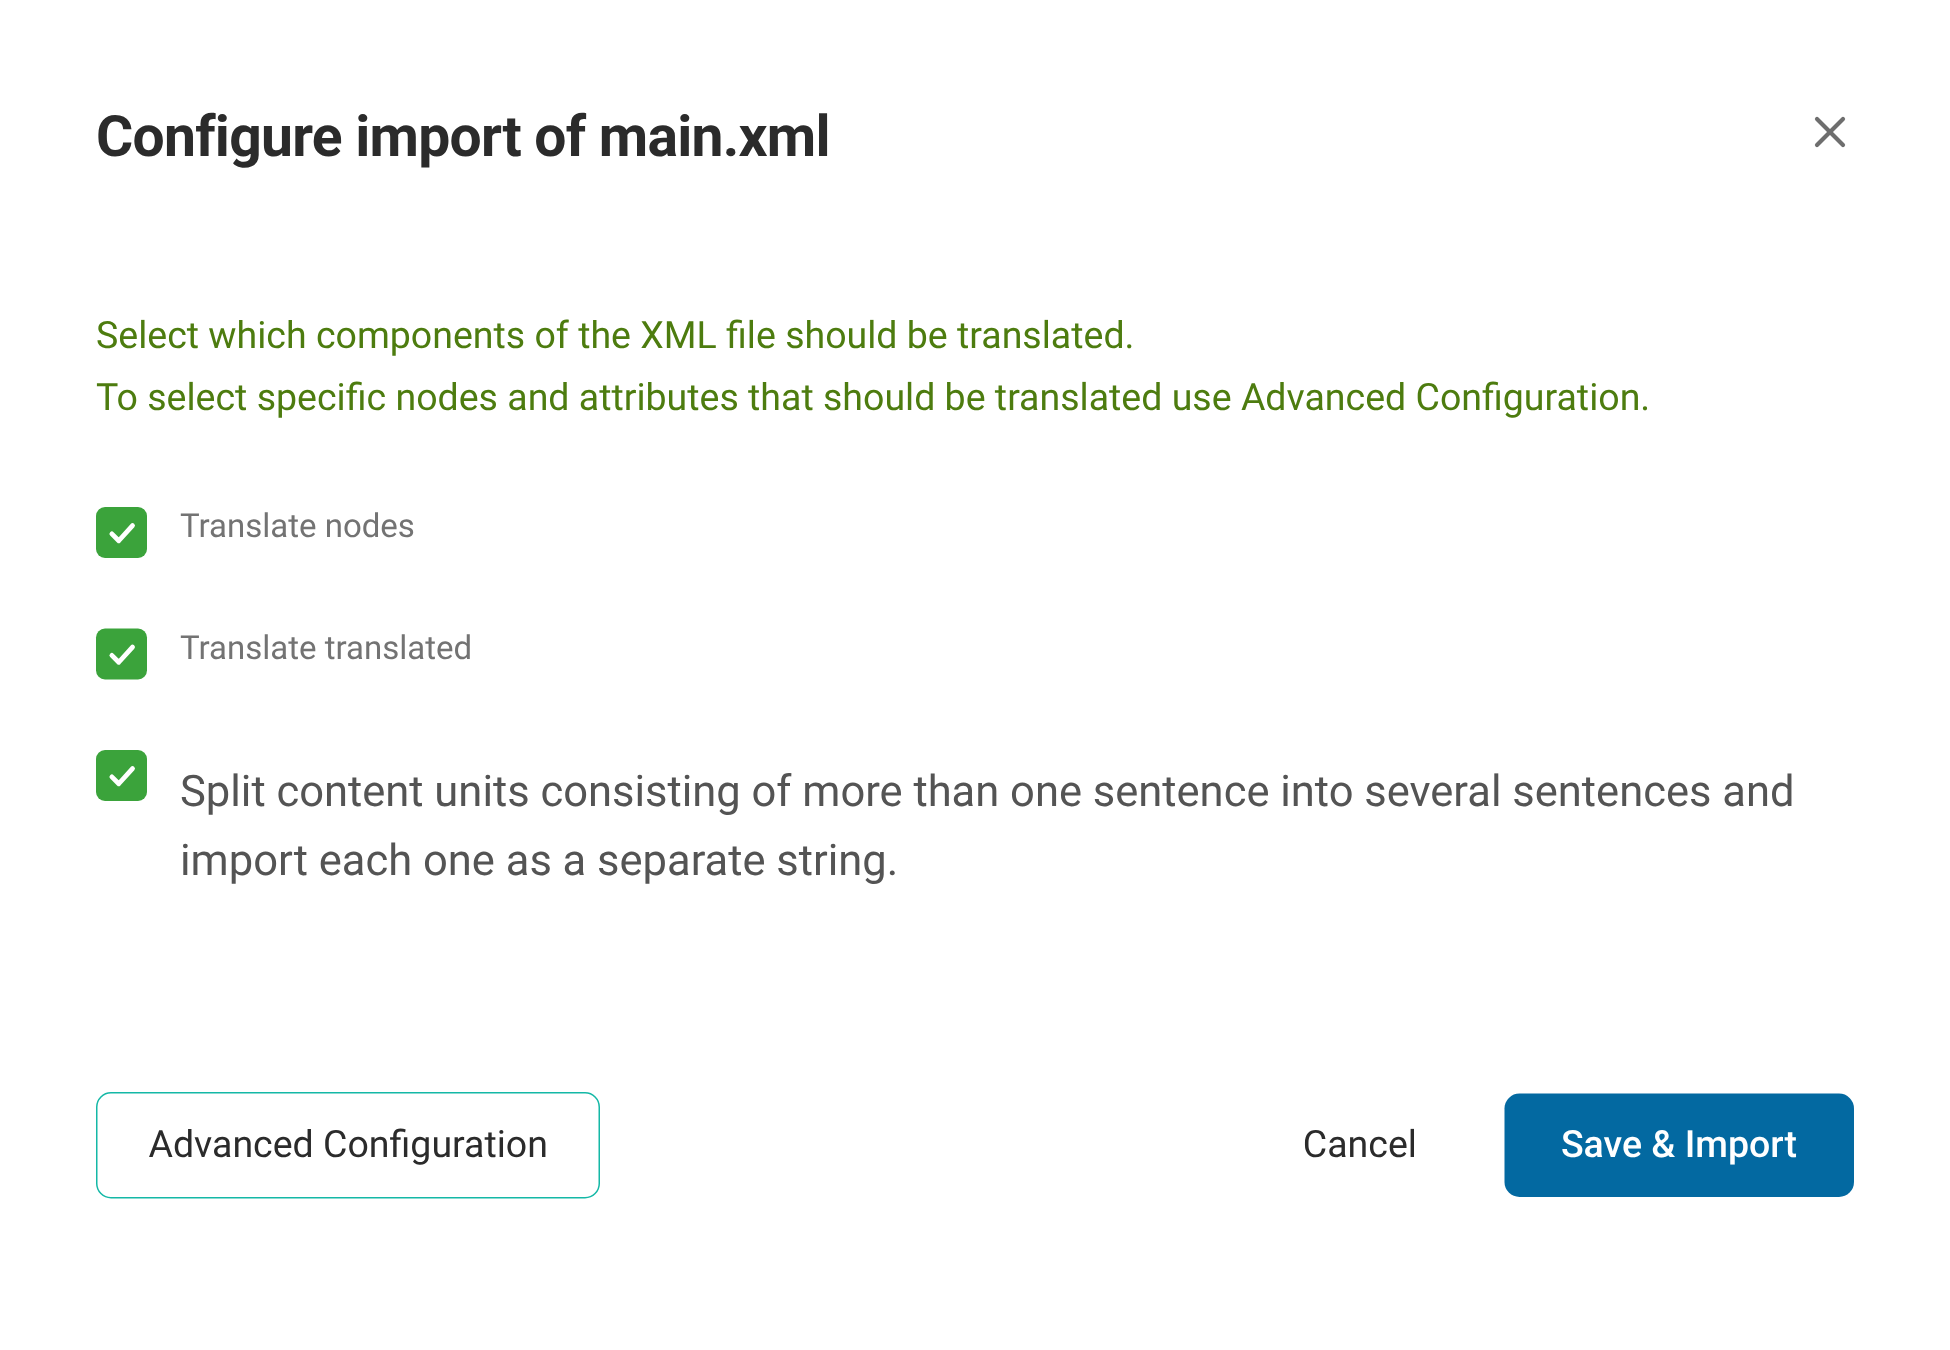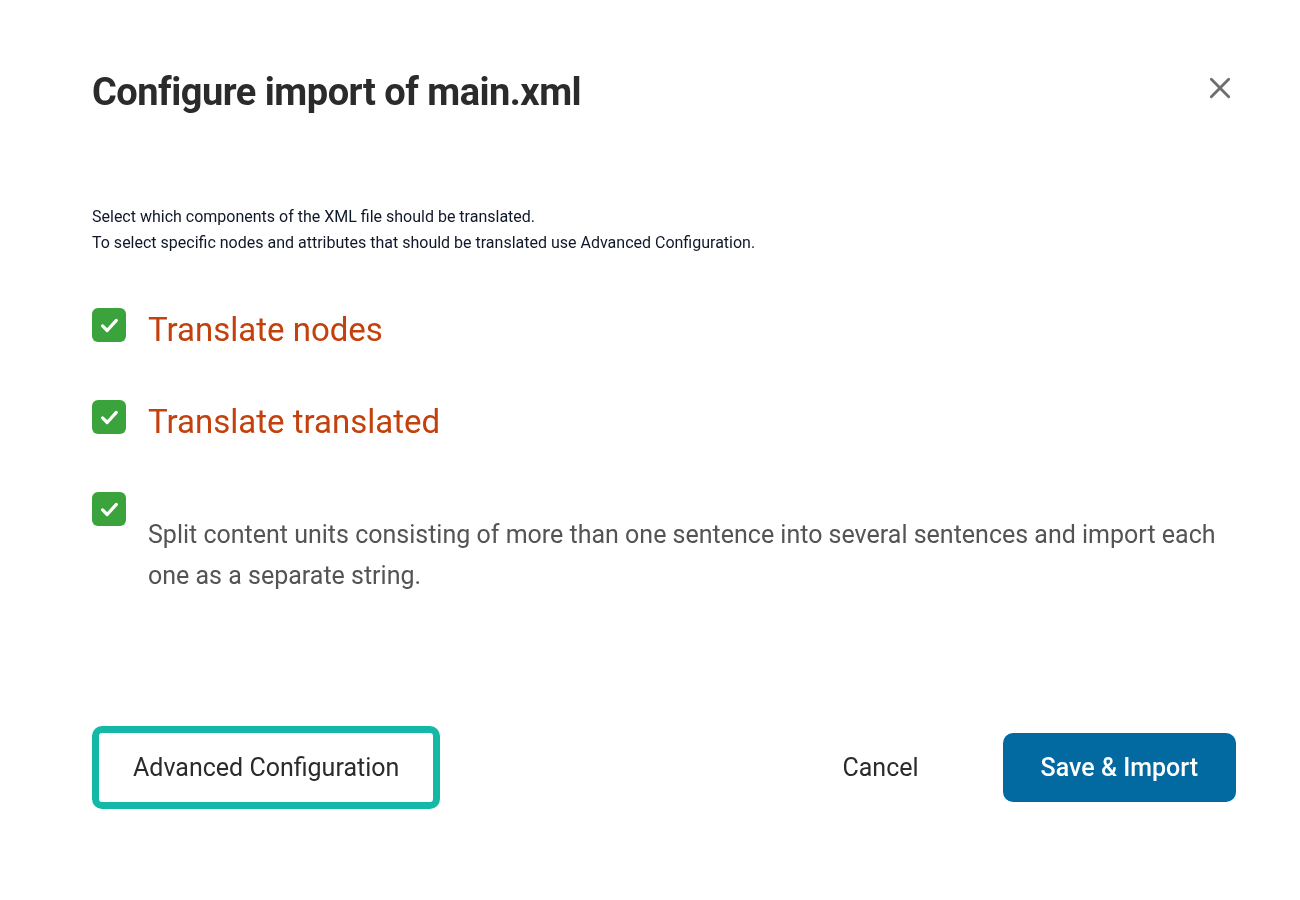--- a/index.html
+++ b/index.html
@@ -9,21 +9,21 @@
     }
     body {
       font-family: -apple-system, BlinkMacSystemFont, "Segoe UI", Roboto, Helvetica, Arial, sans-serif;
       background: #ffffff;
       color: #2b2b2b;
       width: 1300px;
       height: 900px;
       position: relative;
     }
     .dialog {
-      padding: 70px 64px 60px 92px;
+      padding: 70px 64px 60px 64px;
       position: relative;
     }
     .close-btn {
       position: absolute;
       top: 72px;
       right: 64px;
       width: 32px;
       height: 32px;
       cursor: pointer;
       color: #6e6e6e;
@@ -36,23 +36,23 @@
       height: 26px;
     }
     .dialog-title {
       font-size: 38px;
       font-weight: 700;
       color: #2b2b2b;
       letter-spacing: -0.5px;
       margin-bottom: 90px;
     }
     .desc {
-      font-size: 16px;
+      font-size: 25px;
       line-height: 1.65;
-      color: #0f172a;
+      color: #4d7c0f;
       margin-bottom: 50px;
       max-width: 1100px;
     }
     .options {
       display: flex;
       flex-direction: column;
       gap: 46px;
     }
     .option-row {
       display: flex;
@@ -78,55 +78,55 @@
       stroke-width: 3.5;
       fill: none;
       stroke-linecap: round;
       stroke-linejoin: round;
     }
     .option-text {
       display: flex;
       flex-direction: column;
     }
     .option-label {
-      font-size: 33px;
-      color: #c2410c;
+      font-size: 22px;
+      color: #737373;
       font-weight: 400;
       cursor: pointer;
       line-height: 1.4;
     }
     .option-help {
-      font-size: 25px;
+      font-size: 29px;
       color: #545454;
       line-height: 1.62;
-      margin-top: 24px;
+      margin-top: 6px;
       max-width: 1100px;
     }
     .footer {
       display: flex;
       align-items: center;
       justify-content: space-between;
       margin-top: 130px;
     }
     .footer-right {
       display: flex;
       align-items: flex-end;
-      gap: 74px;
+      gap: 48px;
     }
     .btn {
       font-size: 25px;
       font-family: inherit;
       cursor: pointer;
       border-radius: 10px;
       padding: 20px 34px;
       border: none;
       background: transparent;
     }
     .btn-outline {
-      border: 7px solid #14b8a6;
+      border: 1px solid #14b8a6;
       color: #2b2b2b;
       background: #ffffff;
     }
     .btn-text {
       color: #2b2b2b;
       padding: 20px 10px;
     }
     .btn-primary {
       background: #0369a1;
       color: #ffffff;

